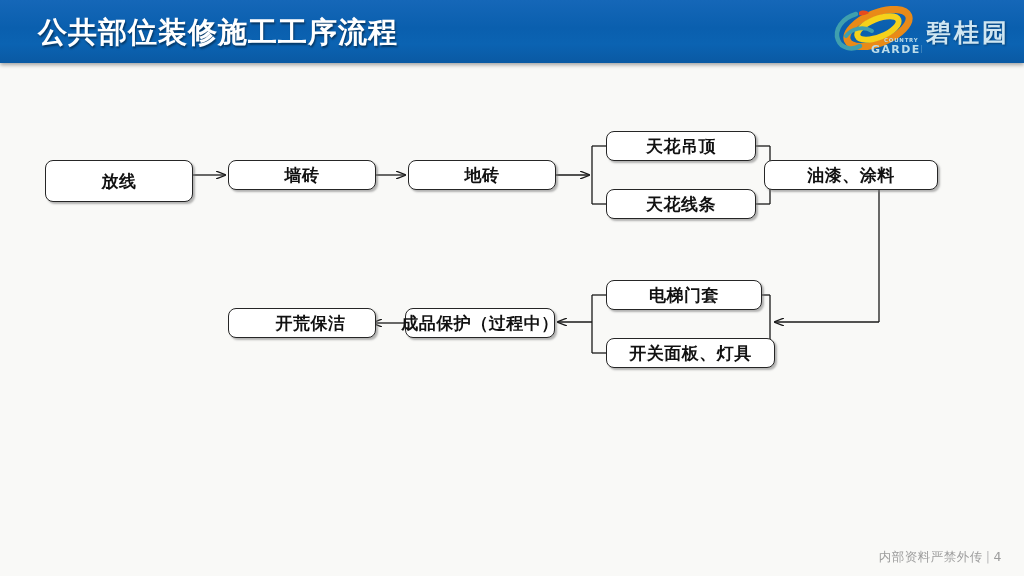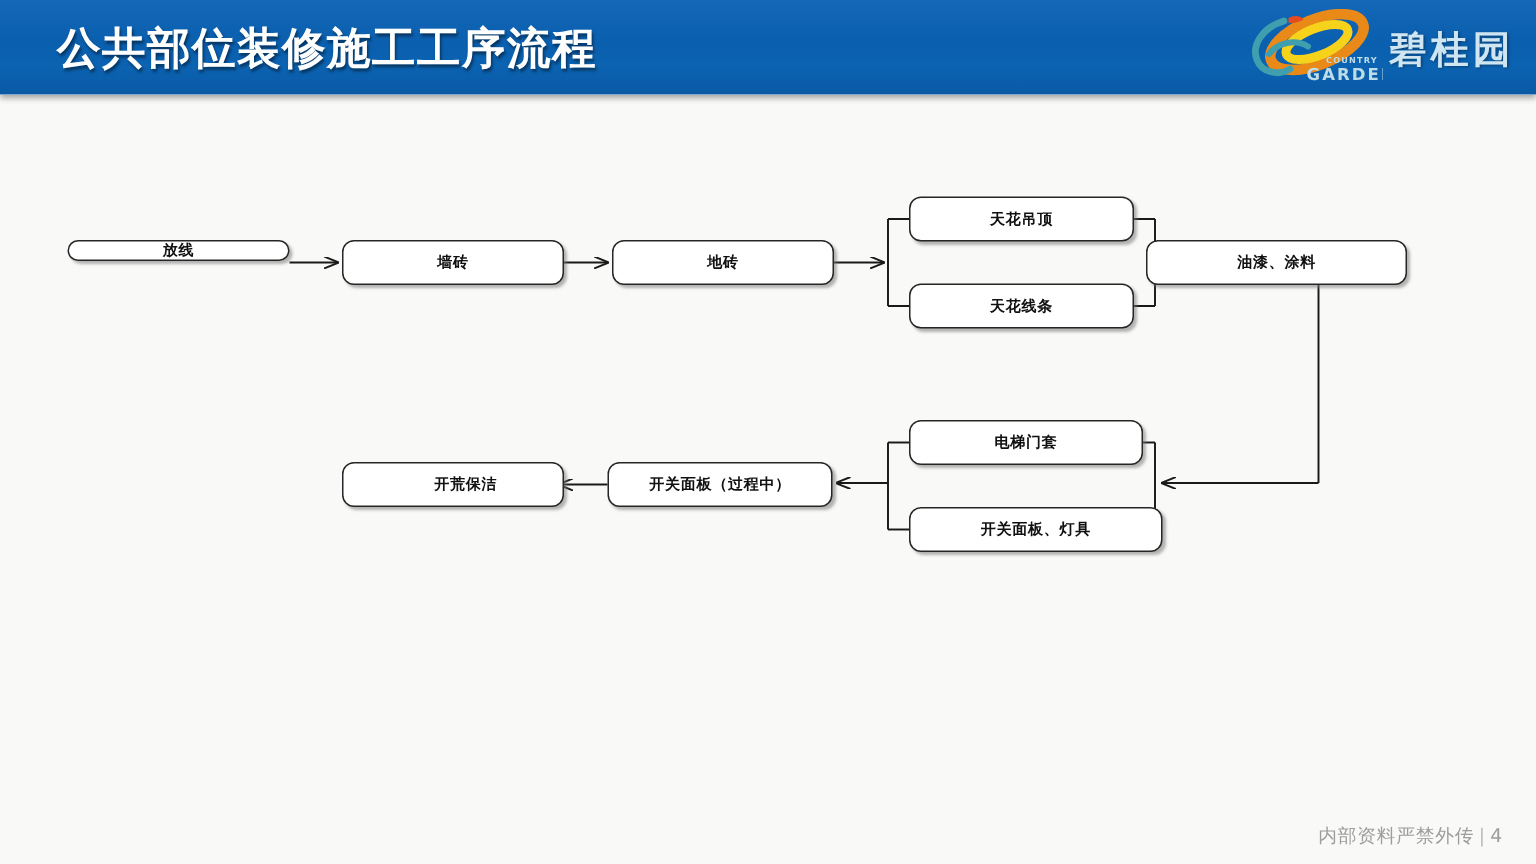--- a/index.html
+++ b/index.html
@@ -73,21 +73,21 @@
   .node {
     position: absolute;
     box-sizing: border-box;
     background: #ffffff;
     border: 1.2px solid #262626;
     border-radius: 8px;
     box-shadow: 2px 2px 2px rgba(120,120,120,0.55);
     display: flex;
     align-items: center;
     justify-content: center;
-    font-size: 10px;
+    font-size: 17px;
     font-weight: bold;
     color: #111111;
     letter-spacing: 0.5px;
     white-space: nowrap;
     z-index: 2;
   }
 
   
   .footer {
     position: absolute;
@@ -159,36 +159,36 @@
 
       <path d="M592 232 L606 232"></path>
       <path d="M592 290 L606 290"></path>
       <path d="M592 232 L592 290"></path>
       <line x1="592" y1="259" x2="558" y2="259" marker-end="url(#ah-l)"></line>
 
       <line x1="405" y1="260" x2="373" y2="260" marker-end="url(#ah-l)"></line>
     </g>
   </svg>
 
-  <div class="node" style="left:45px;  top:97px;  width:148px; height:14px;">放线</div>
+  <div class="node" style="left:45px;  top:97px;  width:148px; height:42px;">放线</div>
 
   <div class="node" style="left:228px; top:97px;  width:148px; height:30px;">墙砖</div>
 
   <div class="node" style="left:408px; top:97px;  width:148px; height:30px;">地砖</div>
 
   <div class="node" style="left:606px; top:68px;  width:150px; height:30px;">天花吊顶</div>
 
   <div class="node" style="left:606px; top:126px; width:150px; height:30px;">天花线条</div>
 
   <div class="node" style="left:764px; top:97px;  width:174px; height:30px;">油漆、涂料</div>
 
   <div class="node" style="left:606px; top:217px; width:156px; height:30px;">电梯门套</div>
 
   <div class="node" style="left:606px; top:275px; width:169px; height:30px;">开关面板、灯具</div>
 
-  <div class="node" style="left:405px; top:245px; width:150px; height:30px;">开关面板（过程中）</div>
+  <div class="node" style="left:405px; top:245px; width:150px; height:30px;">成品保护（过程中）</div>
 
   <div class="node" style="left:228px; top:245px; width:148px; height:30px;padding-left:17px;">开荒保洁</div>
 </div>
 
 <div class="footer">
   <span>内部资料严禁外传</span><span class="sep">|</span><span>4</span>
 </div>
 
 </body></html>

